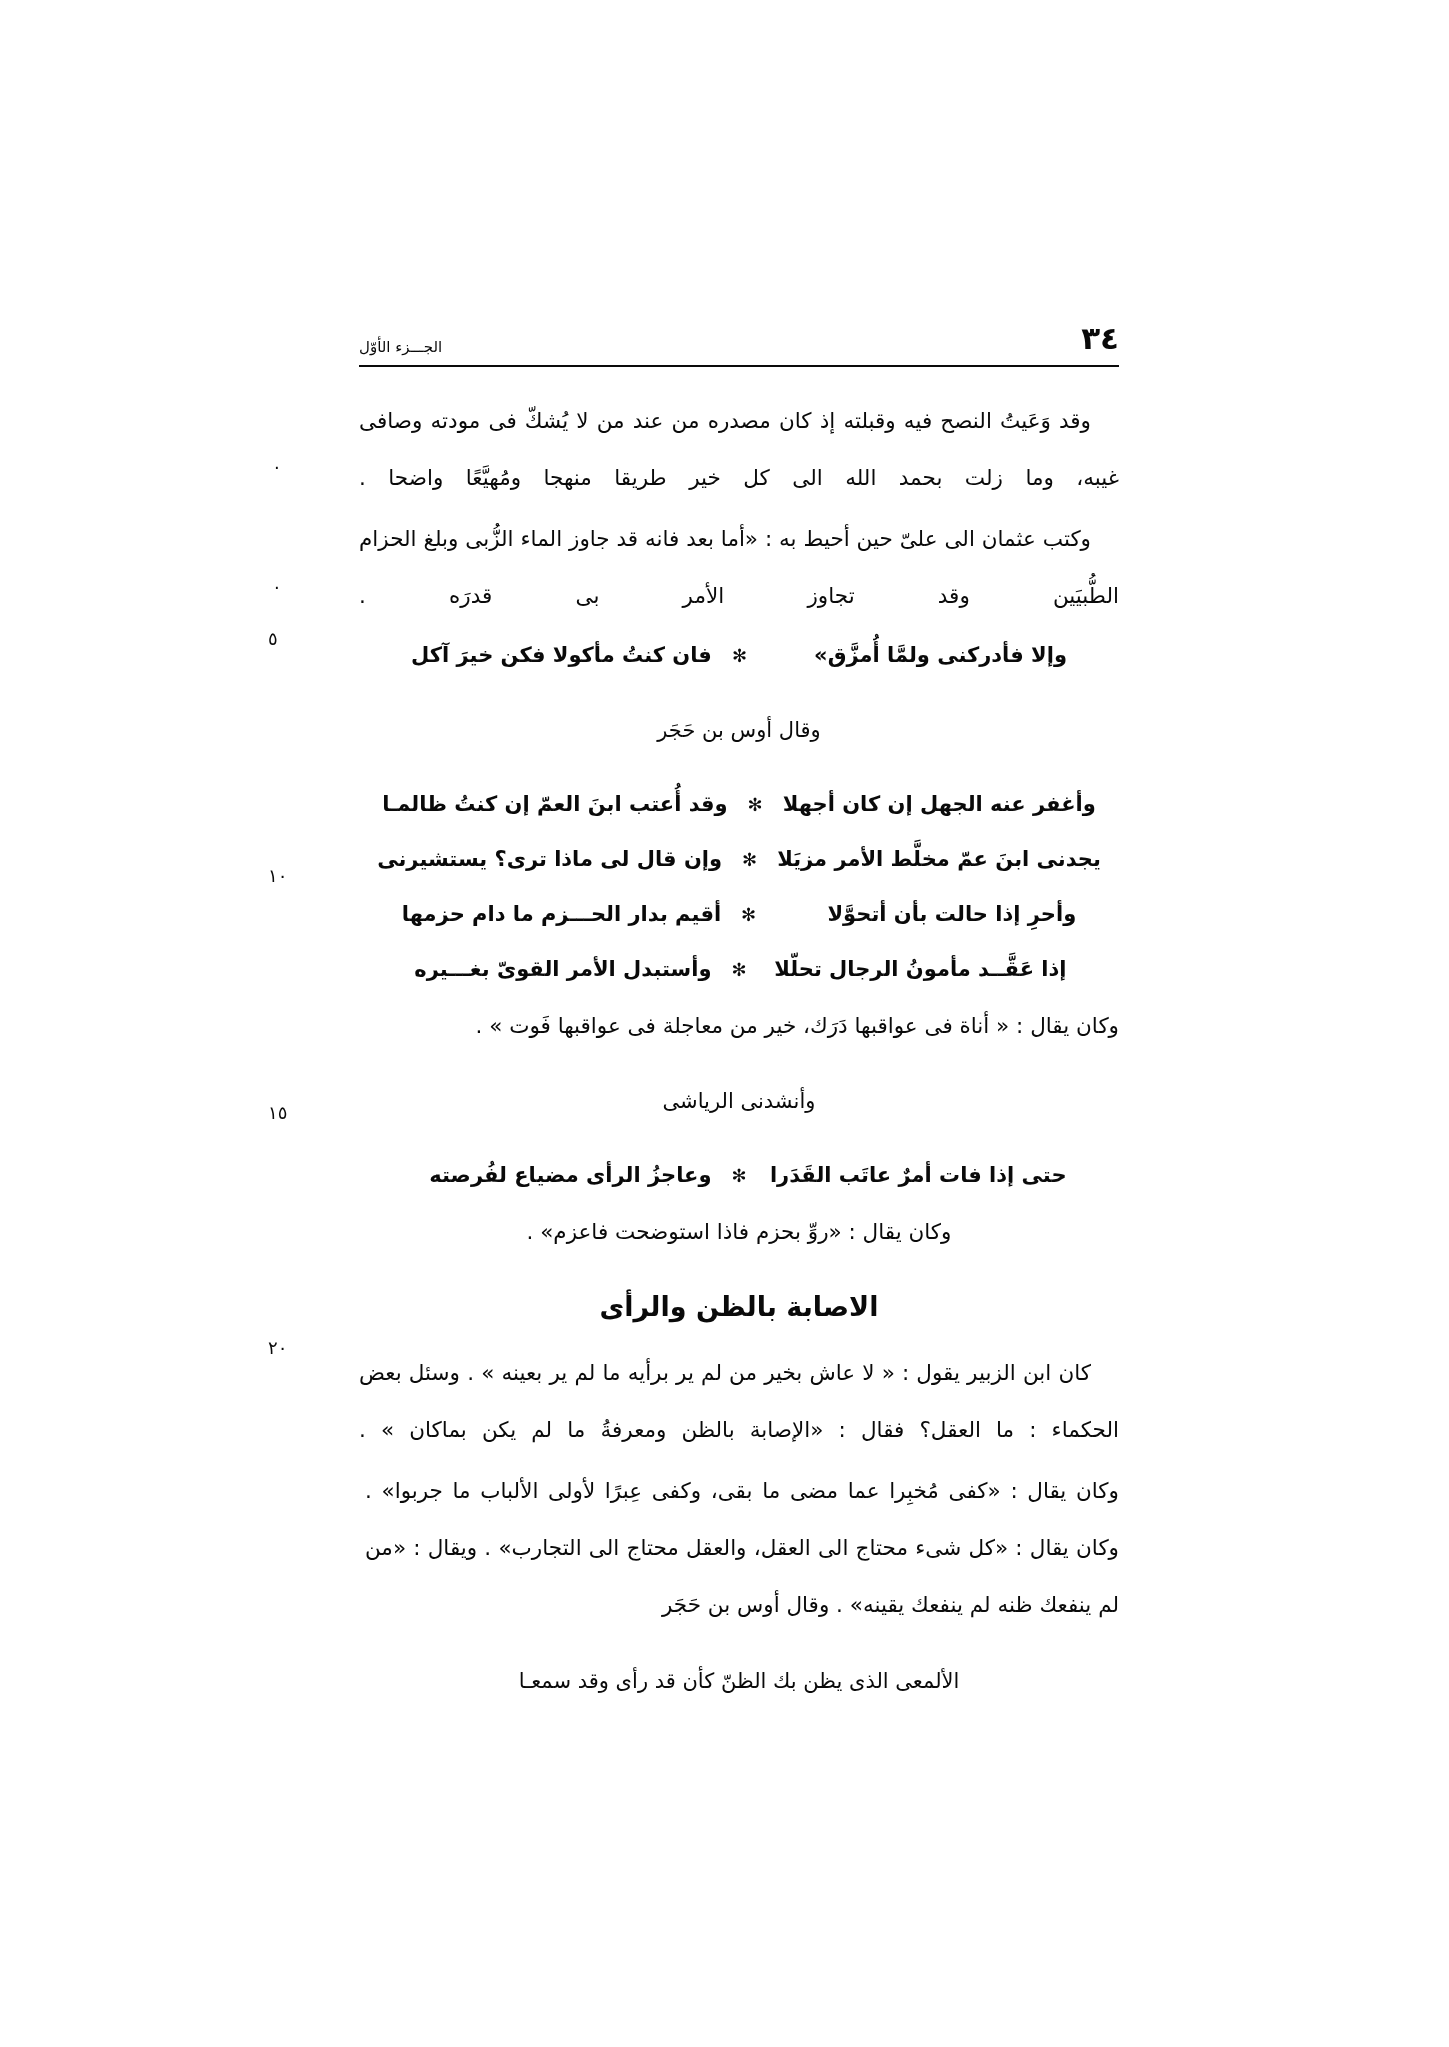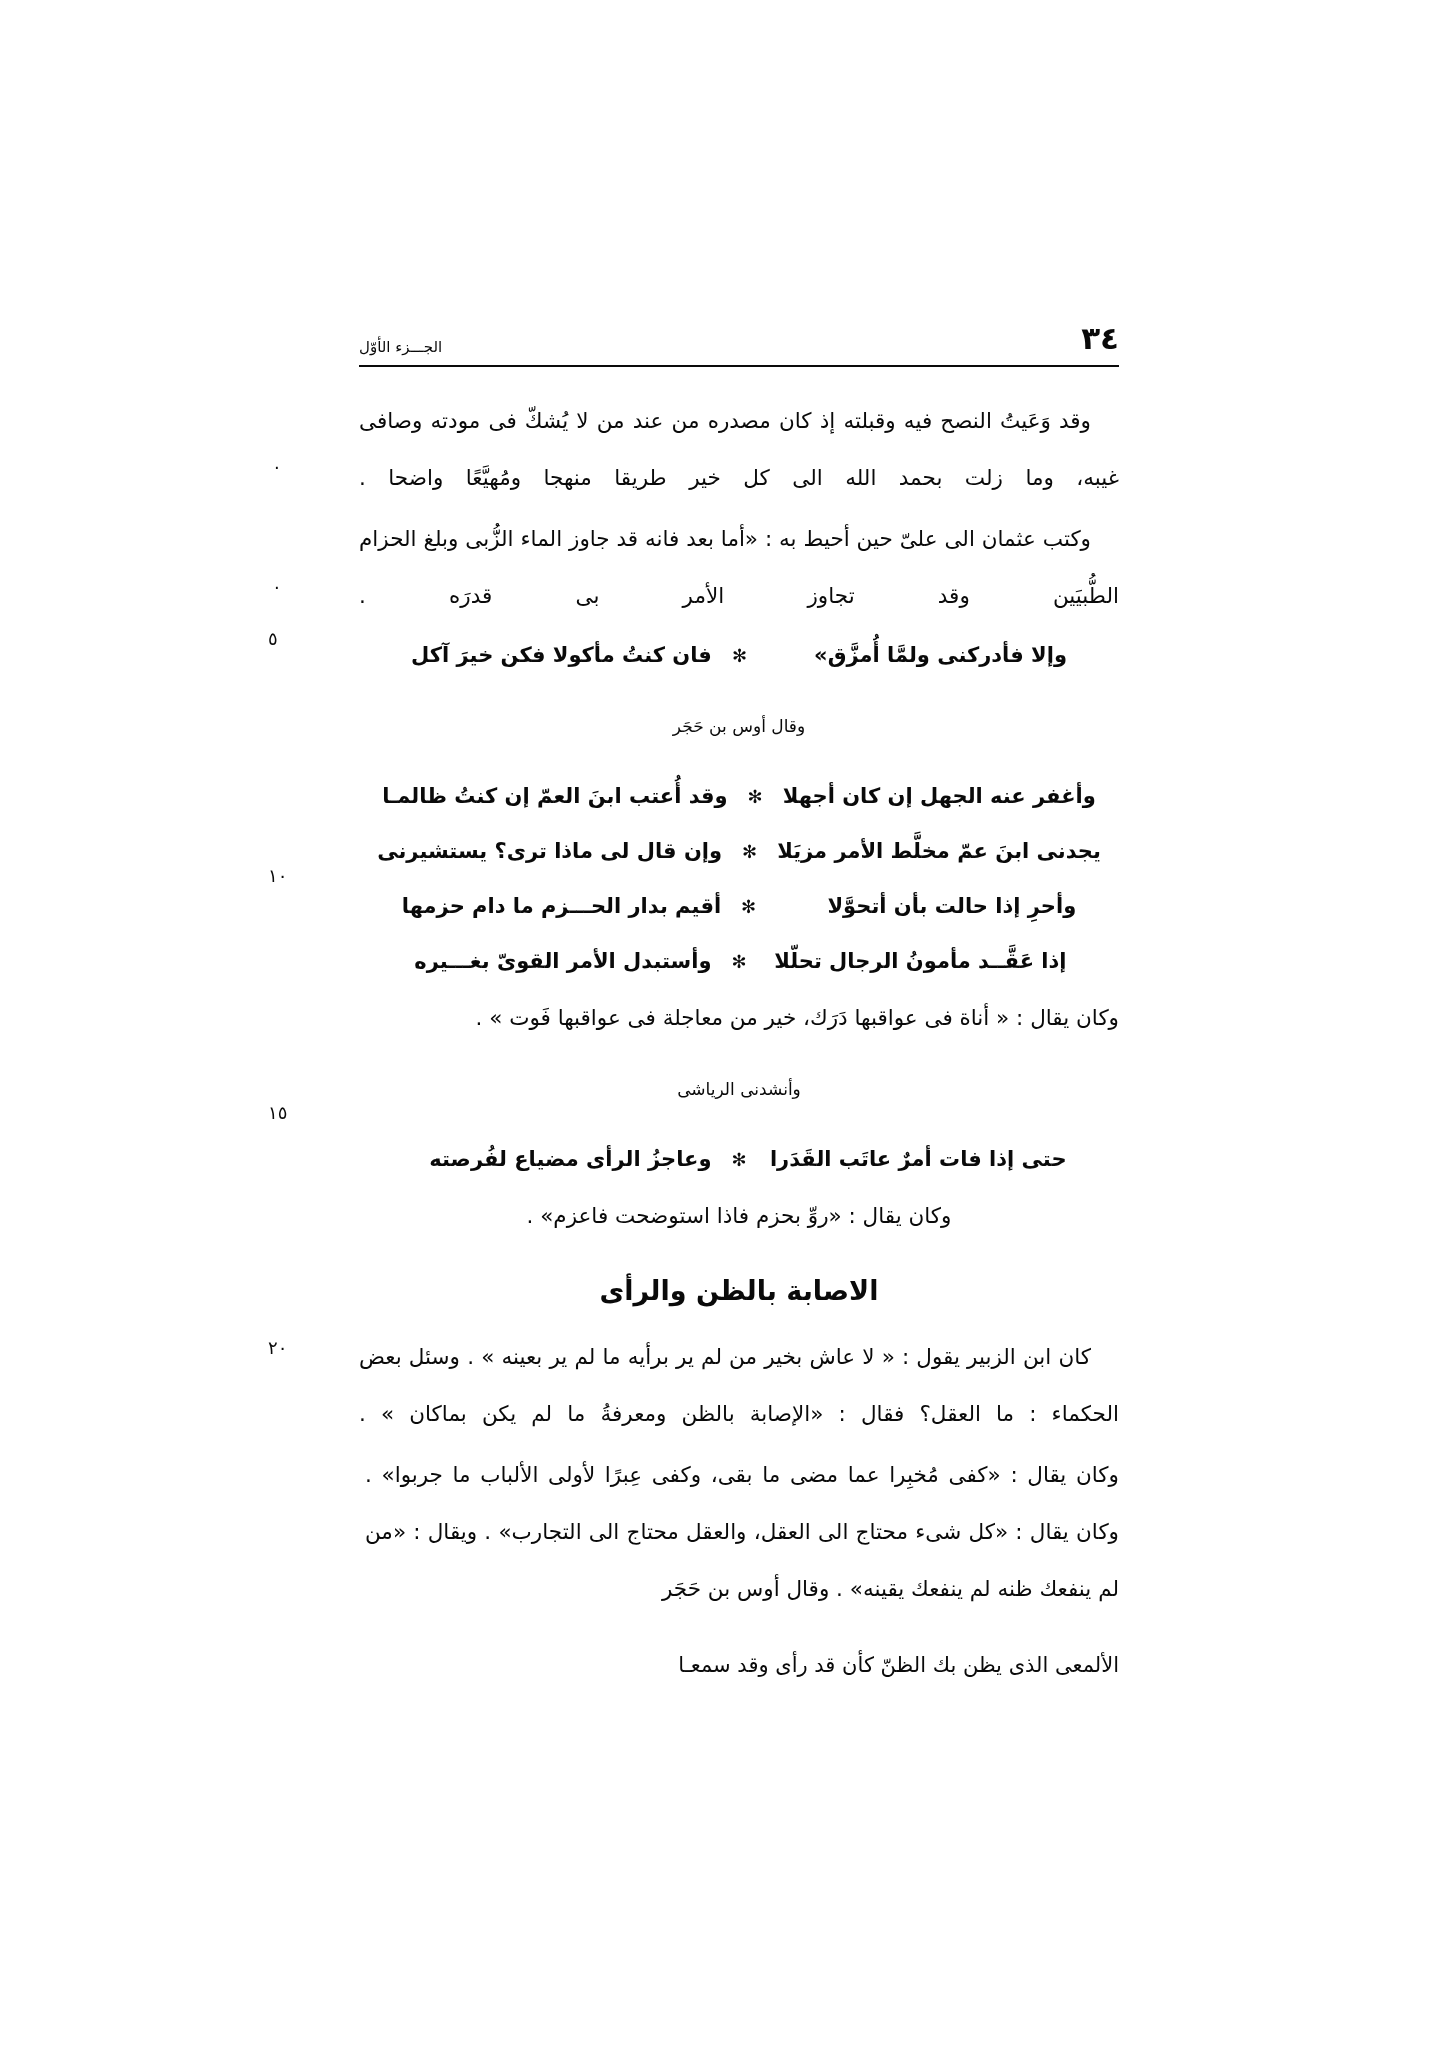--- a/index.html
+++ b/index.html
@@ -102,25 +102,25 @@
   .verse .hemi.first { min-width: 300px; text-align: right; }
   .verse .hemi.second { min-width: 300px; text-align: right; }
   .verse .sep {
     font-size: 18px;
     padding: 0 4px;
   }
 
   .single-verse {
     font-size: 21px;
     line-height: 55px;
-    text-align: right;
+    text-align: center;
   }
 
   .qala {
-    font-size: 17px;
+    font-size: 21px;
     line-height: 52px;
     text-align: center;
   }
 
   .section-title {
     font-size: 27px;
     line-height: 66px;
     text-align: center;
     letter-spacing: 1px;
     margin-top: 14px;

